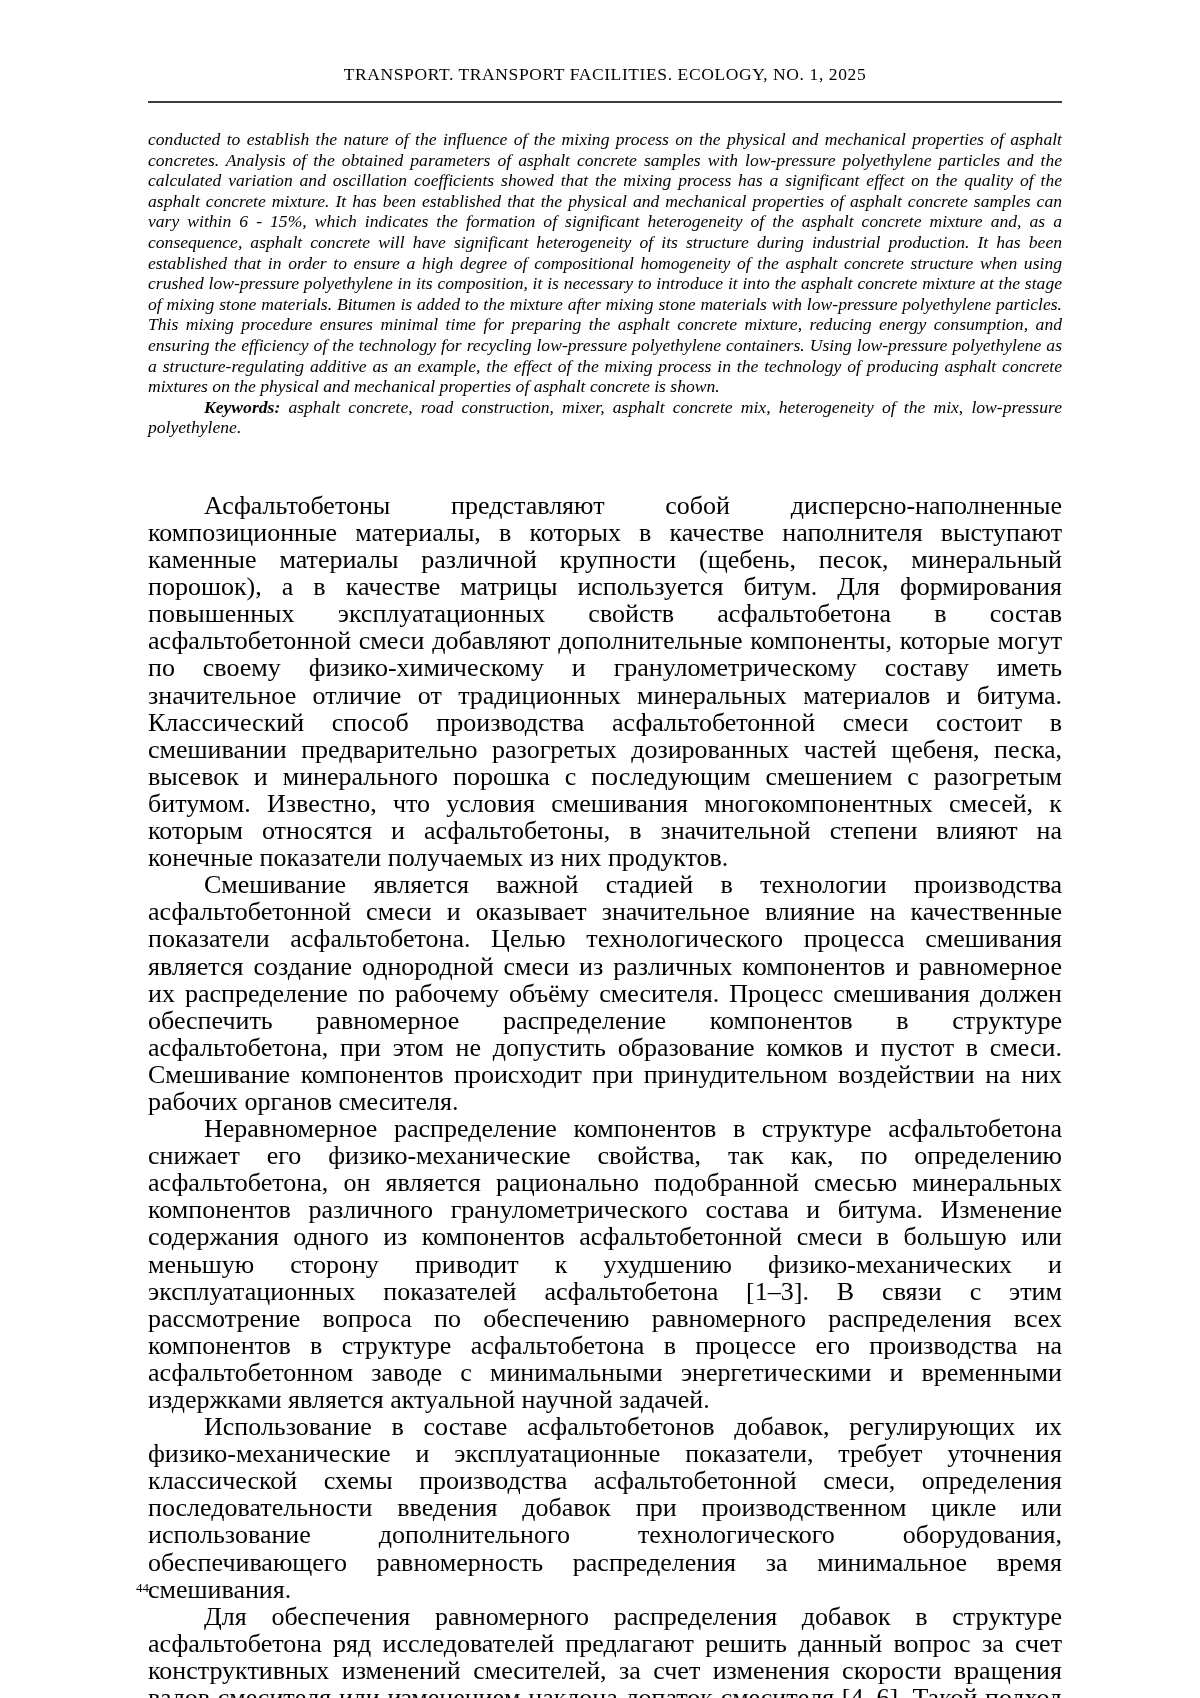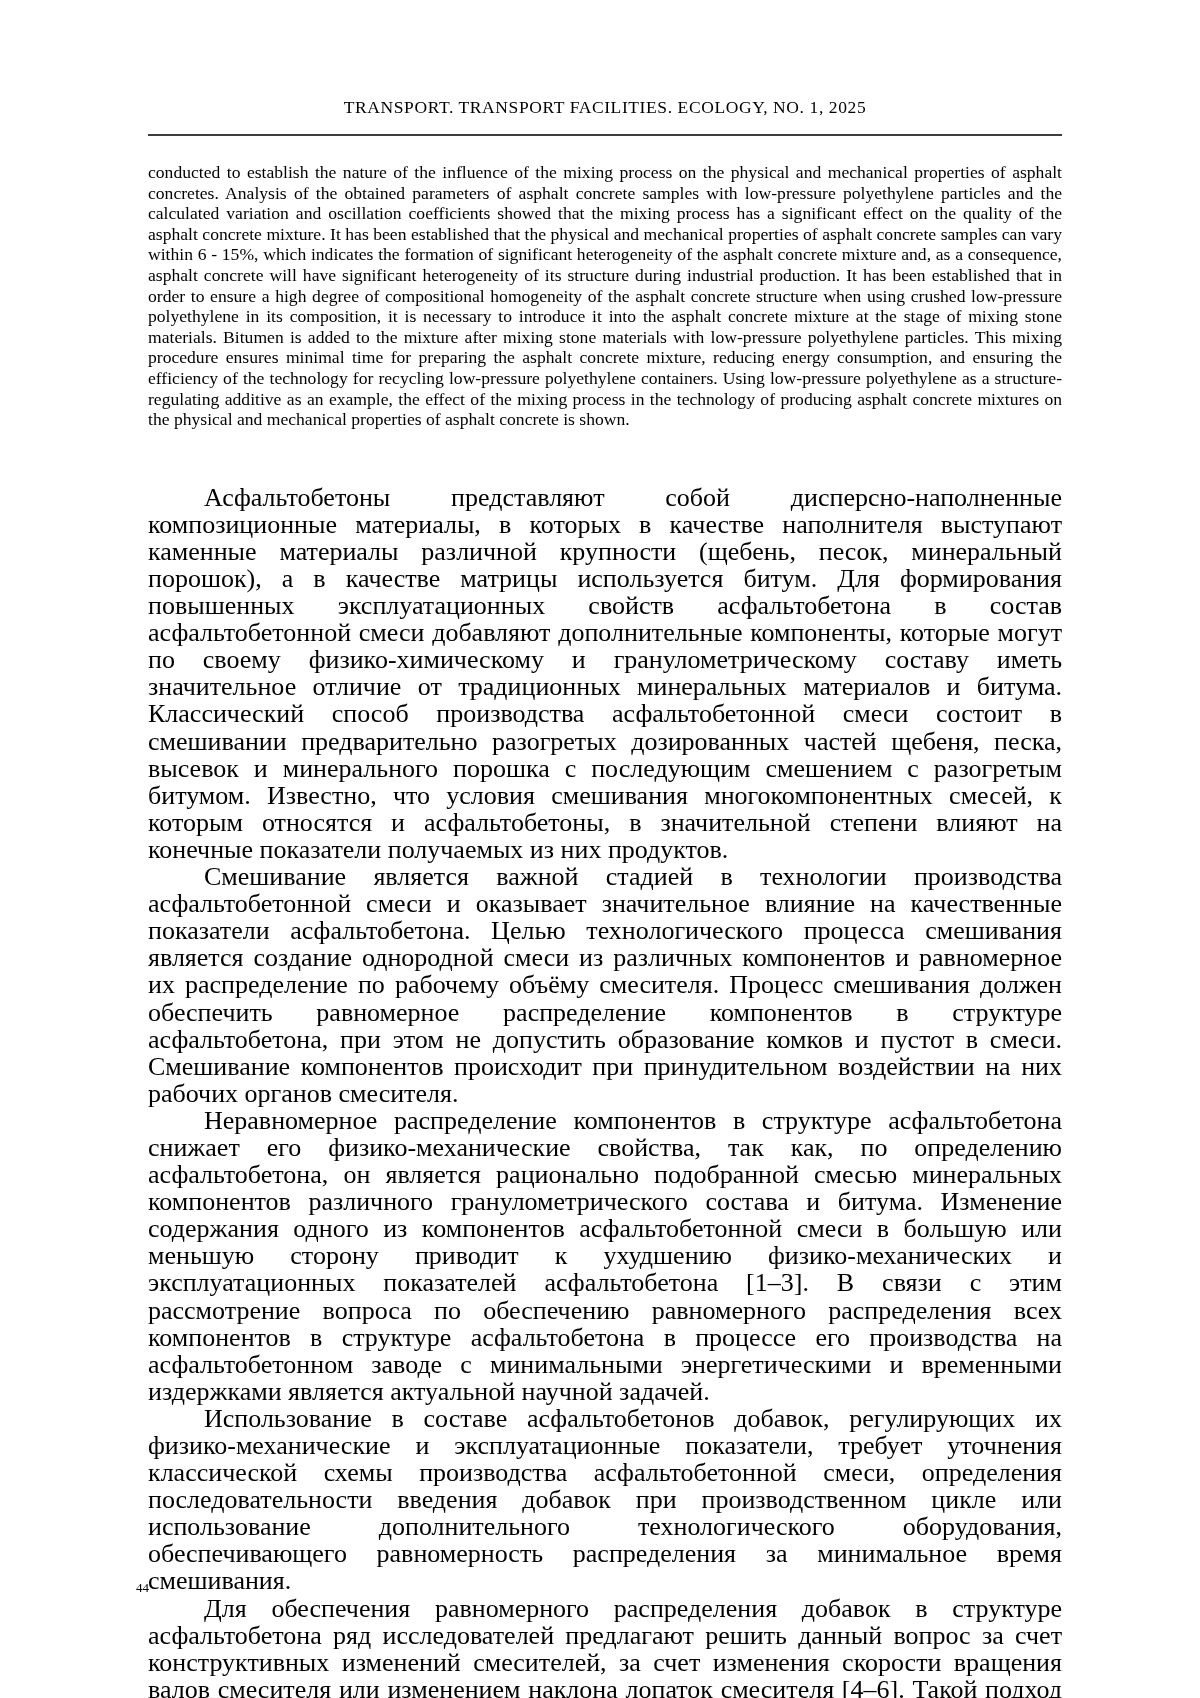--- a/index.html
+++ b/index.html
@@ -16,21 +16,21 @@
     overflow: hidden;
   }
   .page {
     position: absolute;
     left: 148px;
     top: 0;
     width: 914px;
     height: 1698px;
   }
   .journal-header {
-    margin-top: 97px;
+    margin-top: 64px;
     text-align: center;
     font-size: 17.5px;
     letter-spacing: 0.6px;
     white-space: nowrap;
   }
   .header-divider {
     margin-top: 16px;
     border: none;
     border-top: 2px solid #3d3d3d;
     height: 0;
@@ -38,20 +38,21 @@
   .abstract-block {
     margin-top: 26px;
     font-size: 17.6px;
     line-height: 20.6px;
     text-align: justify;
     hyphens: auto;
     -webkit-hyphens: auto;
   }
   .abstract-block p {
     margin: 0;
+    font-style: italic;
   }
   .keywords-line {
     text-indent: 56px;
   }
   .keywords-label {
     font-weight: bold;
   }
   .body-ru {
     margin-top: 54px;
     font-size: 26px;
@@ -75,20 +76,21 @@
 <body>
 
 <div class="page">
 
   <div class="journal-header">TRANSPORT. TRANSPORT FACILITIES. ECOLOGY, NO. 1, 2025</div>
 
   <hr class="header-divider">
 
   <div class="abstract-block" lang="en">
     <p>conducted to establish the nature of the influence of the mixing process on the physical and mechanical properties of asphalt concretes. Analysis of the obtained parameters of asphalt concrete samples with low-pressure polyethylene particles and the calculated variation and oscillation coefficients showed that the mixing process has a significant effect on the quality of the asphalt concrete mixture. It has been established that the physical and mechanical properties of asphalt concrete samples can vary within 6 - 15%, which indicates the formation of significant heterogeneity of the asphalt concrete mixture and, as a consequence, asphalt concrete will have significant heterogeneity of its structure during industrial production. It has been established that in order to ensure a high degree of compositional homogeneity of the asphalt concrete structure when using crushed low-pressure polyethylene in its composition, it is necessary to introduce it into the asphalt concrete mixture at the stage of mixing stone materials. Bitumen is added to the mixture after mixing stone materials with low-pressure polyethylene particles. This mixing procedure ensures minimal time for preparing the asphalt concrete mixture, reducing energy consumption, and ensuring the efficiency of the technology for recycling low-pressure polyethylene containers. Using low-pressure polyethylene as a structure-regulating additive as an example, the effect of the mixing process in the technology of producing asphalt concrete mixtures on the physical and mechanical properties of asphalt concrete is shown.</p>
+    <p class="keywords-line"><span class="keywords-label">Keywords:</span><span> asphalt concrete, road construction, mixer, asphalt concrete mix, heterogeneity of the mix, low-pressure polyethylene.</span></p>
   </div>
 
   <div class="body-ru" lang="ru">
     <p>Асфальтобетоны представляют собой дисперсно-наполненные композиционные материалы, в которых в качестве наполнителя выступают каменные материалы различной крупности (щебень, песок, минеральный порошок), а в качестве матрицы используется битум. Для формирования повышенных эксплуатационных свойств асфальтобетона в состав асфальтобетонной смеси добавляют дополнительные компоненты, которые могут по своему физико-химическому и гранулометрическому составу иметь значительное отличие от традиционных минеральных материалов и битума. Классический способ производства асфальтобетонной смеси состоит в смешивании предварительно разогретых дозированных частей щебеня, песка, высевок и минерального порошка с последующим смешением с разогретым битумом. Известно, что условия смешивания многокомпонентных смесей, к которым относятся и асфальтобетоны, в значительной степени влияют на конечные показатели получаемых из них продуктов.</p>
     <p>Смешивание является важной стадией в технологии производства асфальтобетонной смеси и оказывает значительное влияние на качественные показатели асфальтобетона. Целью технологического процесса смешивания является создание однородной смеси из различных компонентов и равномерное их распределение по рабочему объёму смесителя. Процесс смешивания должен обеспечить равномерное распределение компонентов в структуре асфальтобетона, при этом не допустить образование комков и пустот в смеси. Смешивание компонентов происходит при принудительном воздействии на них рабочих органов смесителя.</p>
     <p>Неравномерное распределение компонентов в структуре асфальтобетона снижает его физико-механические свойства, так как, по определению асфальтобетона, он является рационально подобранной смесью минеральных компонентов различного гранулометрического состава и битума. Изменение содержания одного из компонентов асфальтобетонной смеси в большую или меньшую сторону приводит к ухудшению физико-механических и эксплуатационных показателей асфальтобетона [1–3]. В связи с этим рассмотрение вопроса по обеспечению равномерного распределения всех компонентов в структуре асфальтобетона в процессе его производства на асфальтобетонном заводе с минимальными энергетическими и временными издержками является актуальной научной задачей.</p>
     <p>Использование в составе асфальтобетонов добавок, регулирующих их физико-механические и эксплуатационные показатели, требует уточнения классической схемы производства асфальтобетонной смеси, определения последовательности введения добавок при производственном цикле или использование дополнительного технологического оборудования, обеспечивающего равномерность распределения за минимальное время смешивания.</p>
     <p>Для обеспечения равномерного распределения добавок в структуре асфальтобетона ряд исследователей предлагают решить данный вопрос за счет конструктивных изменений смесителей, за счет изменения скорости вращения валов смесителя или изменением наклона лопаток смесителя [4–6]. Такой подход к обеспечению равномерного распределения всех компонентов в объеме асфальтобетонной смеси требует модернизации смесительного оборудования или его замены на новое, что может повлечь удорожание стоимости производства асфальтобетонной смеси.</p>
   </div>
 

